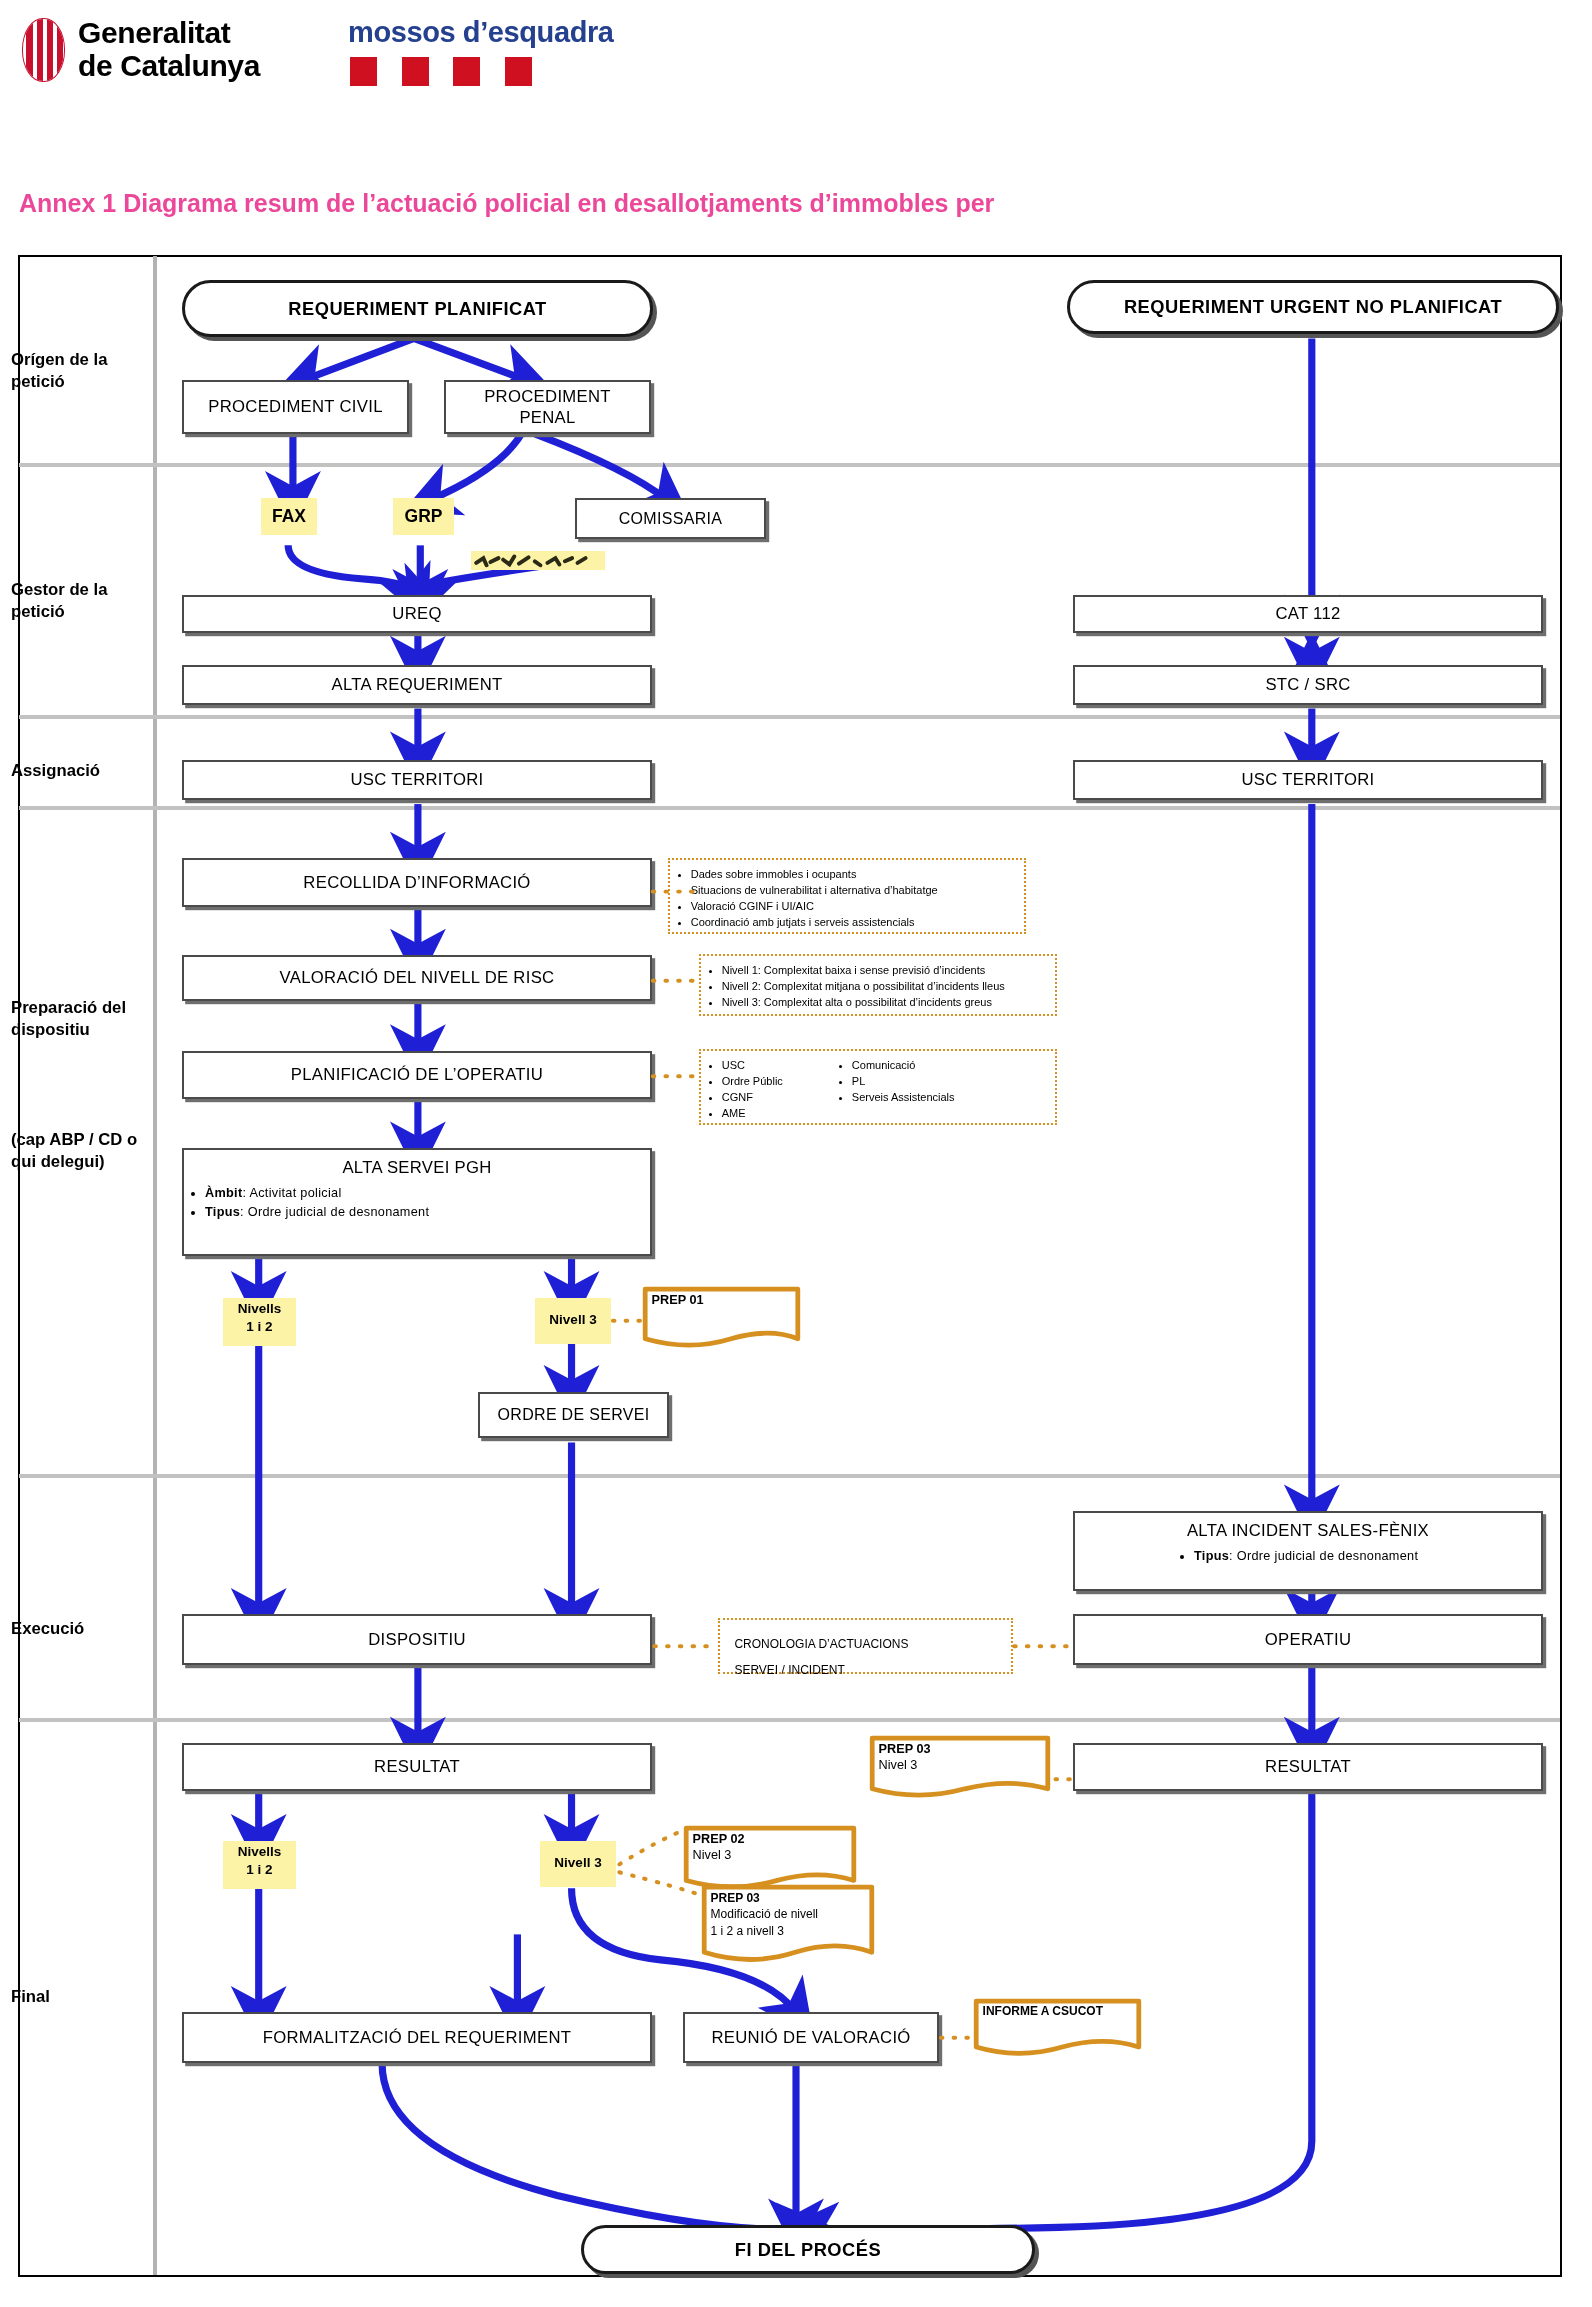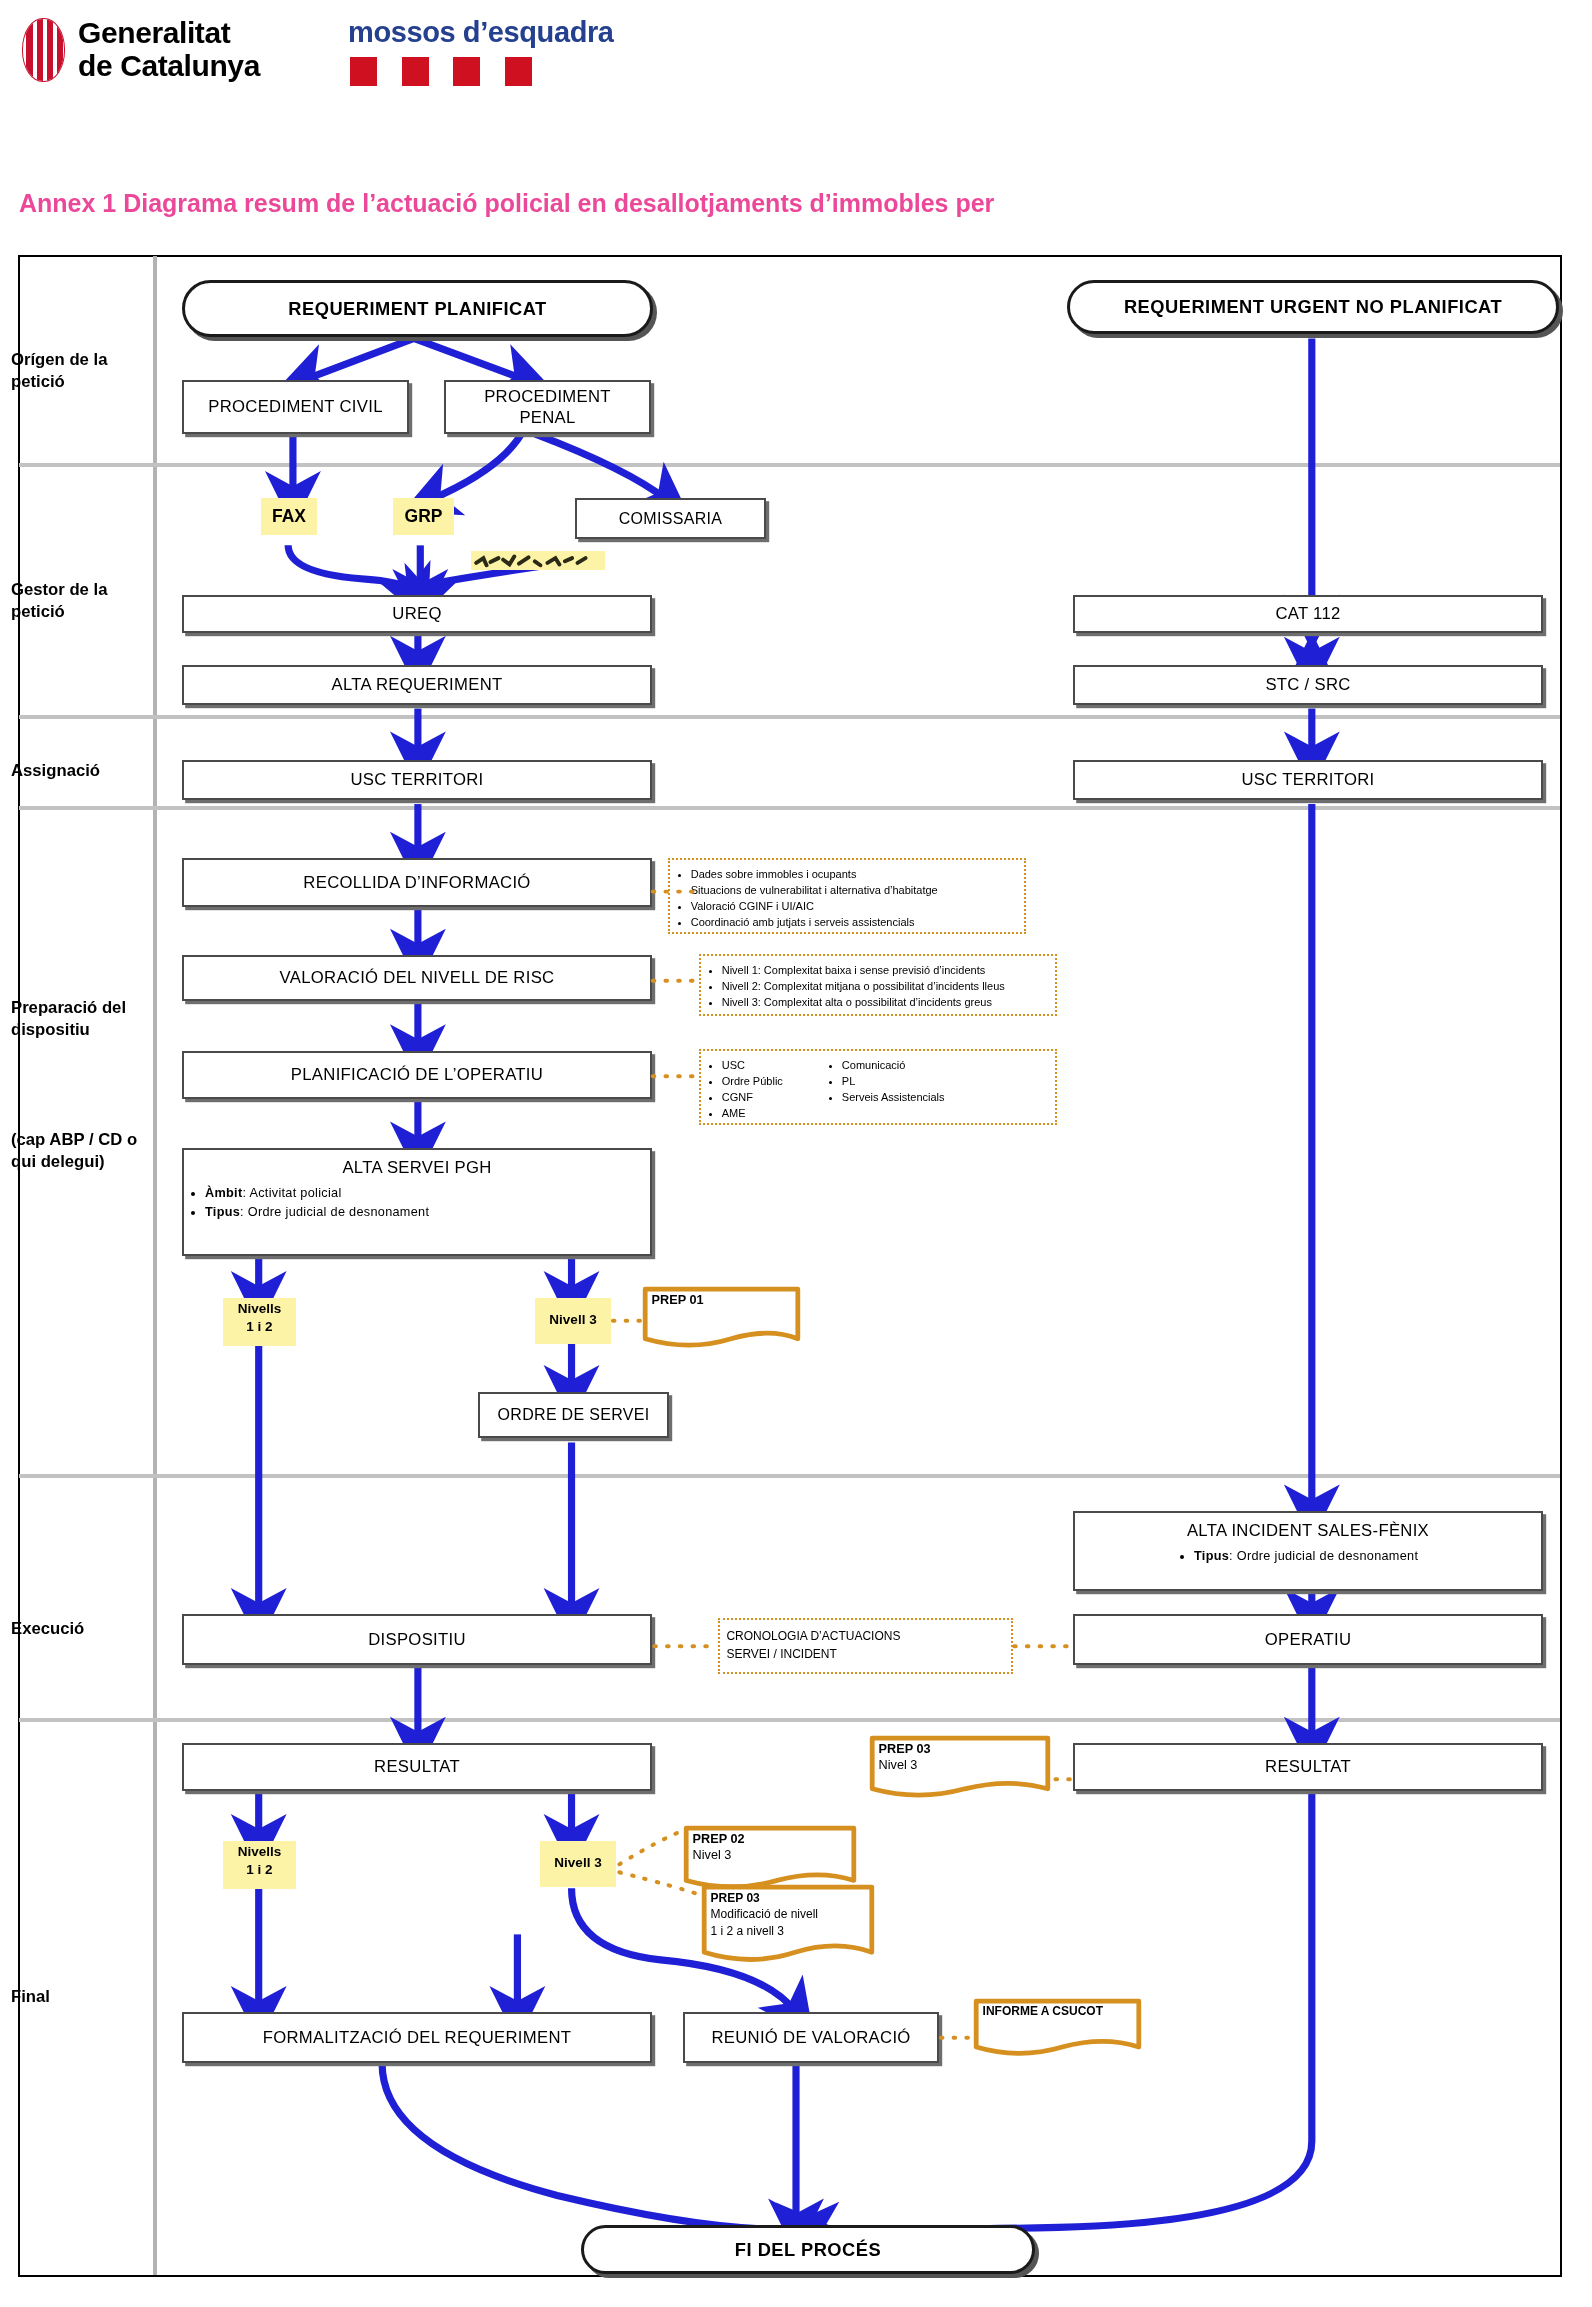--- a/index.html
+++ b/index.html
@@ -54,23 +54,23 @@
      justify-content:center;font-size:18.3px;letter-spacing:0.5px;color:#000;font-weight:bold;}
 
   
   .ylab{position:absolute;background:#fdf3a7;color:#000;font-weight:bold;font-size:13.5px;
      line-height:17.5px;text-align:center;padding:2.4px 4.8px;box-sizing:border-box;}
 
   
   .onote{position:absolute;box-sizing:border-box;border:2.4px dotted #d5901f;background:#fff;
      padding:5.6px 8px 5.6px 6.4px;color:#000;}
   .onote ul{margin:0 0 0 14.3px;padding:0;list-style:disc;font-size:11px;line-height:16px;}
-  .onote .two-col{display:flex;gap:11px;}
+  .onote .two-col{display:flex;gap:21px;}
   .onote .two-col ul{margin-left:14.3px;}
-  .onote p{margin:0;font-size:12px;line-height:17.5px;}
+  .onote p{margin:8px;font-size:12px;line-height:17.5px;}
 
   
   .odoc{position:absolute;box-sizing:border-box;}
   .odoc .odoc-txt{position:absolute;left:9.6px;top:5.6px;font-size:12.7px;line-height:16.7px;color:#000;}
   .odoc .odoc-txt b{font-weight:bold;}
 
   
   #wires{position:absolute;left:0;top:0;width:1592px;height:2307px;pointer-events:none;}
 </style>
 </head>

